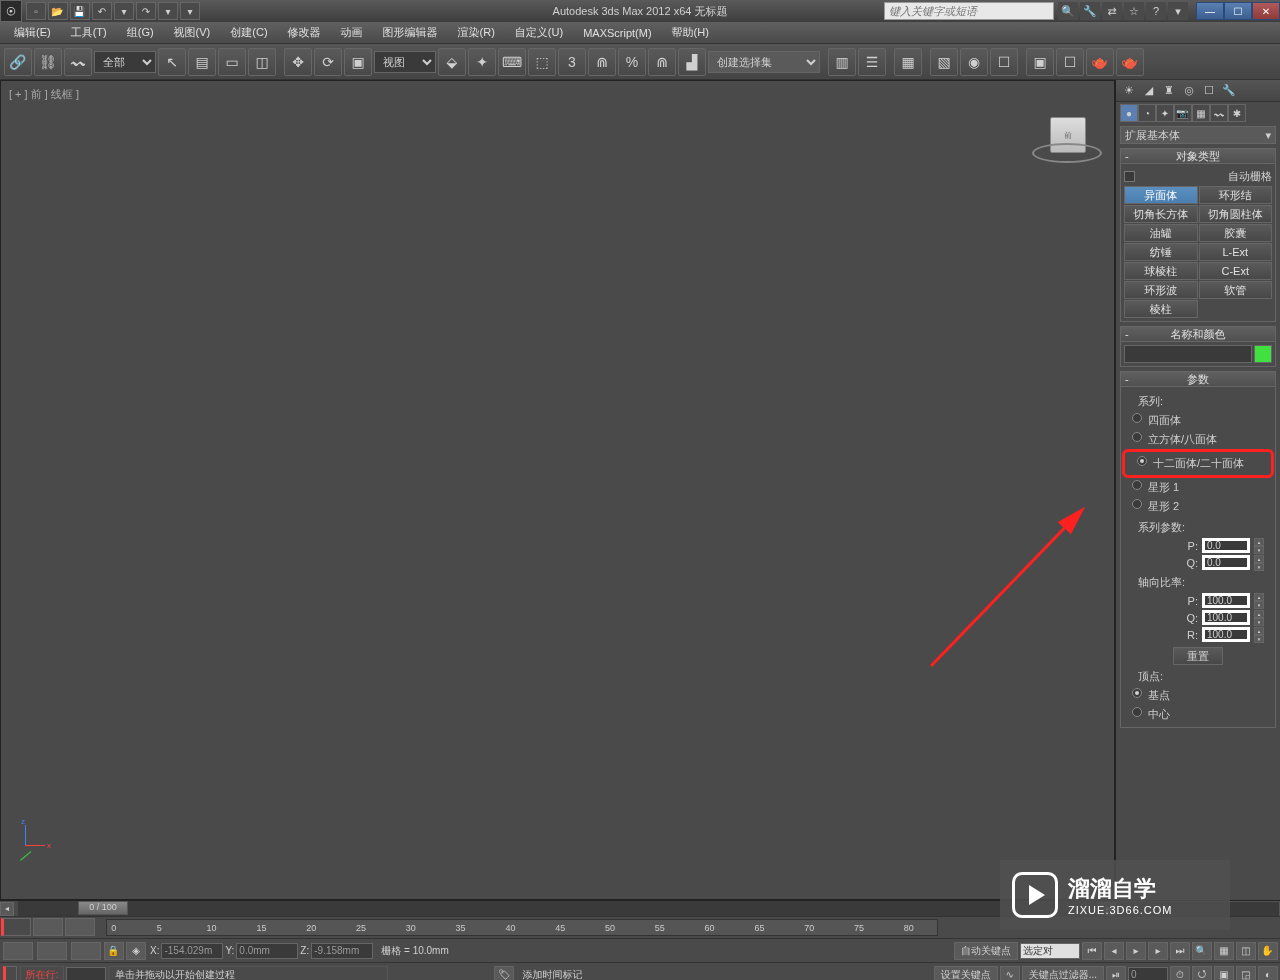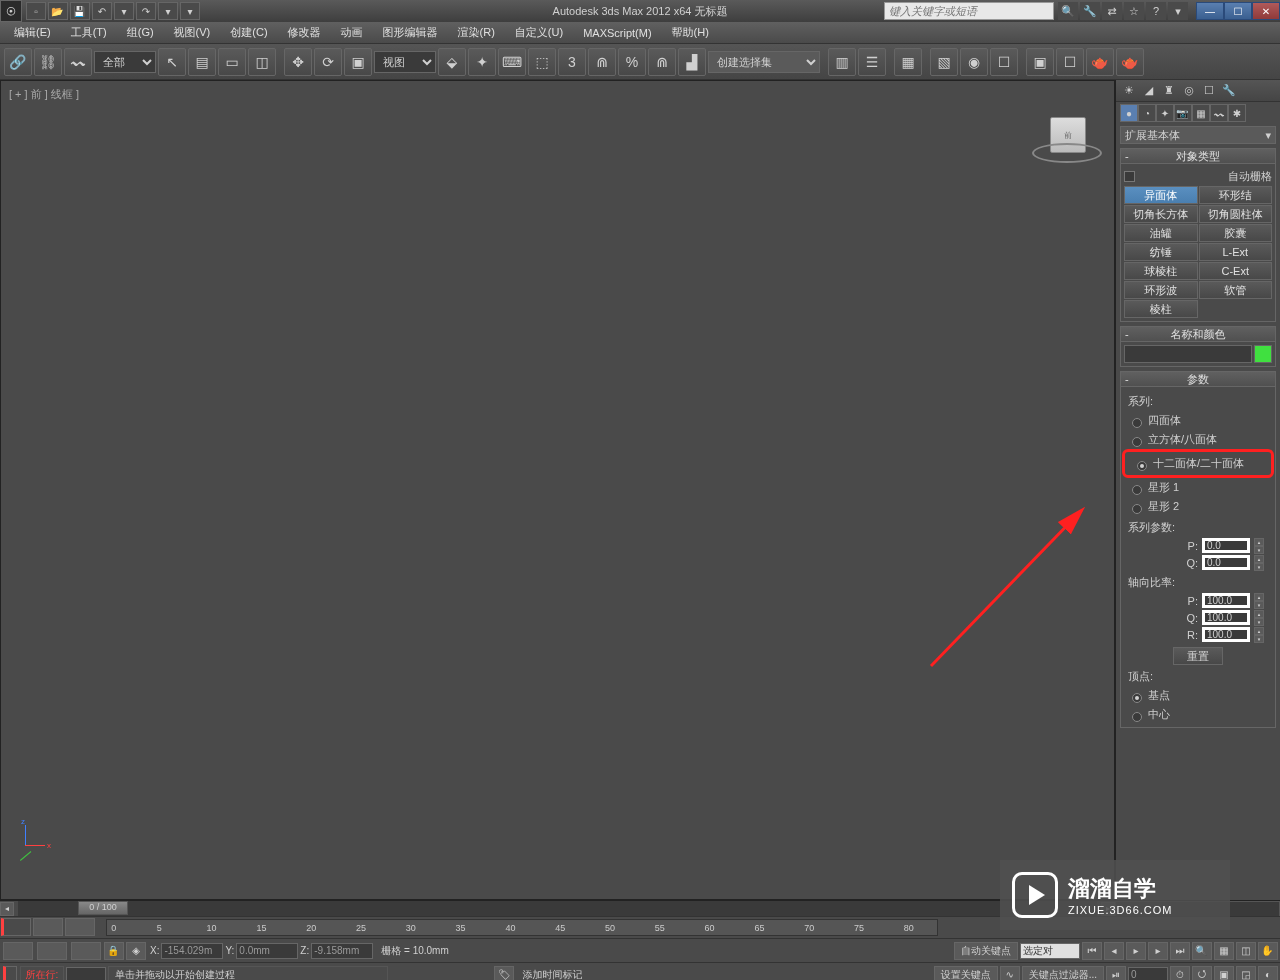--- a/index.html
+++ b/index.html
@@ -67,22 +67,22 @@
 
 .obj-buttons { display: grid; grid-template-columns: 1fr 1fr; gap: 1px; }
 .obj-btn { height: 18px; background: linear-gradient(#5a5a5a,#484848); border: 1px solid #666; display: flex; align-items: center; justify-content: center; font-size: 11px; color: #e0e0e0; }
 .obj-btn.active { background: linear-gradient(#5a8fc0,#4a7fb0); color: #fff; }
 .obj-btn.single { grid-column: 1/2; }
 
 .name-color-row { display: flex; gap: 2px; }
 .name-input { flex: 1; height: 18px; background: #3a3a3a; border: 1px solid #666; }
 .color-swatch { width: 18px; height: 18px; background: #40e040; border: 1px solid #666; }
 
-.param-label { font-size: 11px; color: #d0d0d0; margin: 4px 4px 2px; }
-.radio-row { display: flex; align-items: flex-end; gap: 6px; padding: 2px 8px; }
+.param-label { font-size: 11px; color: #d0d0d0; margin: 4px 14px 2px; }
+.radio-row { display: flex; align-items: flex-start; gap: 6px; padding: 2px 8px; }
 .radio { width: 10px; height: 10px; border-radius: 50%; background: #3a3a3a; border: 1px solid #888; position: relative; flex-shrink: 0; }
 .radio.checked::after { content: ''; position: absolute; width: 4px; height: 4px; background: #d0d0d0; border-radius: 50%; top: 2px; left: 2px; }
 .highlight-box { border: 3px solid #ff2020; border-radius: 6px; padding: 2px 4px; margin: 0 -2px; position: relative; z-index: 50; }
 
 .spinner-row { display: flex; align-items: center; gap: 4px; padding: 1px 8px; justify-content: flex-end; }
 .spinner-label { width: 16px; text-align: right; }
 .spinner-input { width: 48px; height: 15px; background: #3a3a3a; border: 3px solid #ffffff; color: #d0d0d0; font-size: 10px; padding: 0 2px; }
 .spinner-btns { width: 10px; height: 15px; display: flex; flex-direction: column; }
 .spinner-btn { flex: 1; background: #5a5a5a; border: 1px solid #666; font-size: 5px; display: flex; align-items: center; justify-content: center; }
 

